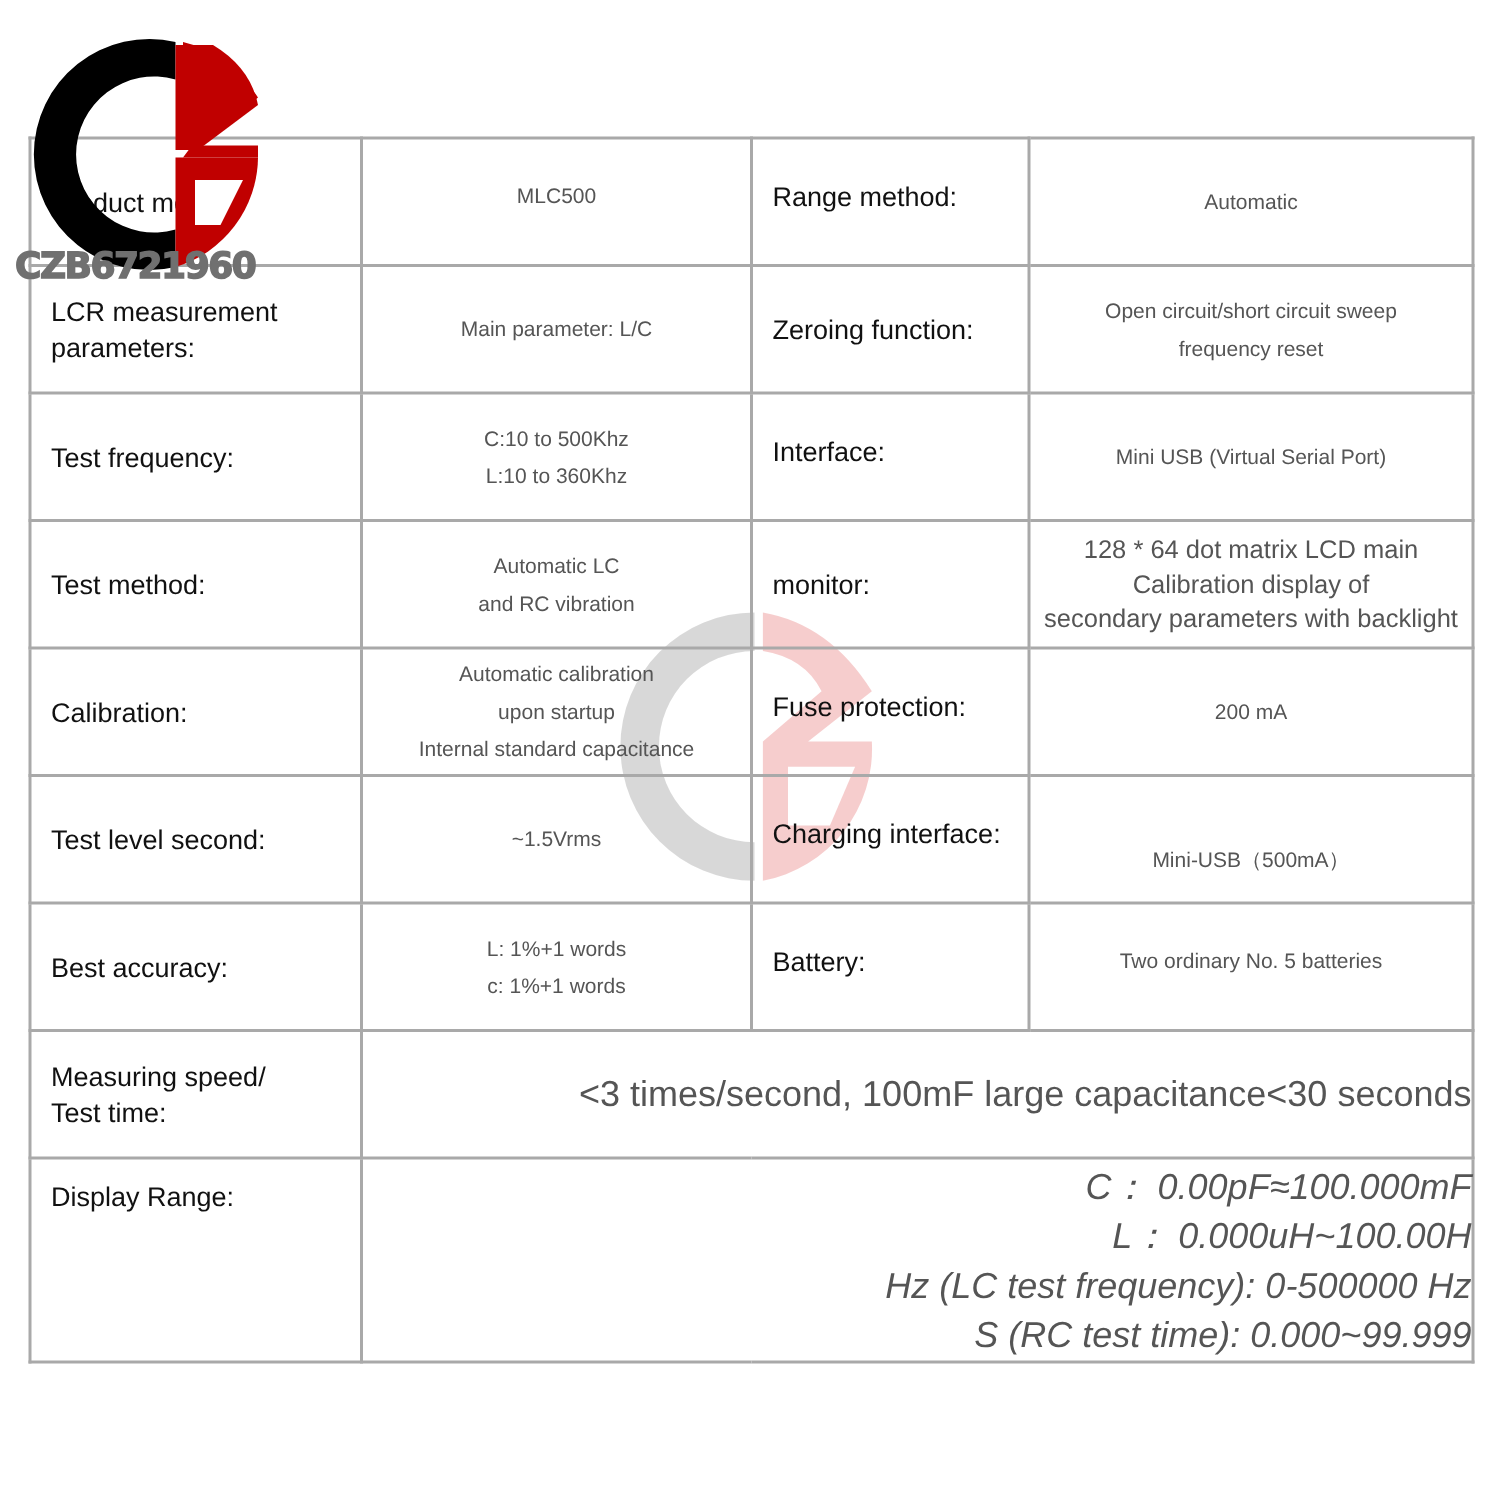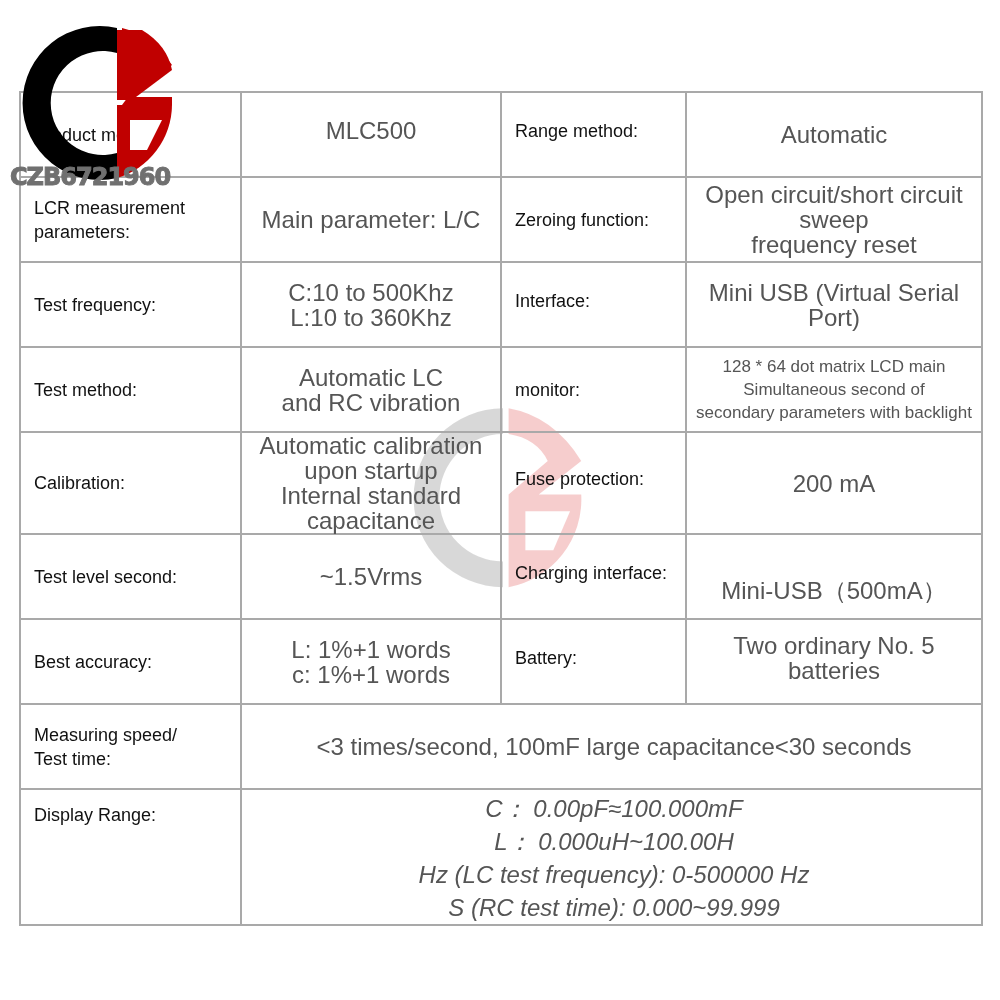--- a/index.html
+++ b/index.html
@@ -8,23 +8,23 @@
 
   .spec-table { position: absolute; left: 19px; top: 91px; width: 962px;
                 border-collapse: collapse; table-layout: fixed; }
   .spec-table td { border: 2px solid #a9a9a9; padding: 0; vertical-align: middle; }
   .spec-table tr { height: 85px; }
   .spec-table tr.row-display { height: 135px; margin-left: 20px; }
 
   .lbl { color: #111111; font-size: 18px; line-height: 24px; padding-left: 13px !important;
          text-align: left; }
   .lbl-top { vertical-align: top !important; padding-top: 13px !important; }
-  .val { color: #555555; font-size: 24px; line-height: 25px; text-align: center; }
+  .val { color: #555555; font-size: 14px; line-height: 25px; text-align: center; }
   .val-small { font-size: 17px; line-height: 23px; }
-  .val-big { color: #555555; font-size: 24px; line-height: 33px; text-align: center; padding-left: 5px !important; }
+  .val-big { color: #555555; font-size: 24px; line-height: 33px; text-align: right; padding-left: 5px !important; }
   .val-big-top { vertical-align: top !important; padding-top: 2px !important; }
   .line { display: block; }
   .shift-down { padding-top: 28px !important; margin-top: 16px; }
   .shift-up { padding-bottom: 8px !important; }
 
   
   .logo { position: absolute; left: 22px; top: 25px; width: 160px; height: 170px; z-index: 5; }
   .logo-text { position: absolute; left: 10px; top: 163px; font-family: "DejaVu Sans", sans-serif;
                font-weight: bold; font-size: 24px; letter-spacing: -1px; color: #707070; z-index: 6;
                -webkit-text-stroke: 1px #707070; }
@@ -97,21 +97,21 @@
     </tr>
     <tr>
       <td class="lbl">Test method:</td>
       <td class="val">
           <span class="line">Automatic LC</span>
           <span class="line">and RC vibration</span>
         </td>
       <td class="lbl">monitor:</td>
       <td class="val val-small">
           <span class="line">128 * 64 dot matrix LCD main</span>
-          <span class="line">Simultaneous second of</span>
+          <span class="line">Calibration display of</span>
           <span class="line">secondary parameters with backlight</span>
         </td>
     </tr>
     <tr>
       <td class="lbl">Calibration:</td>
       <td class="val">
           <span class="line">Automatic calibration</span>
           <span class="line">upon startup</span>
           <span class="line">Internal standard capacitance</span>
         </td>

